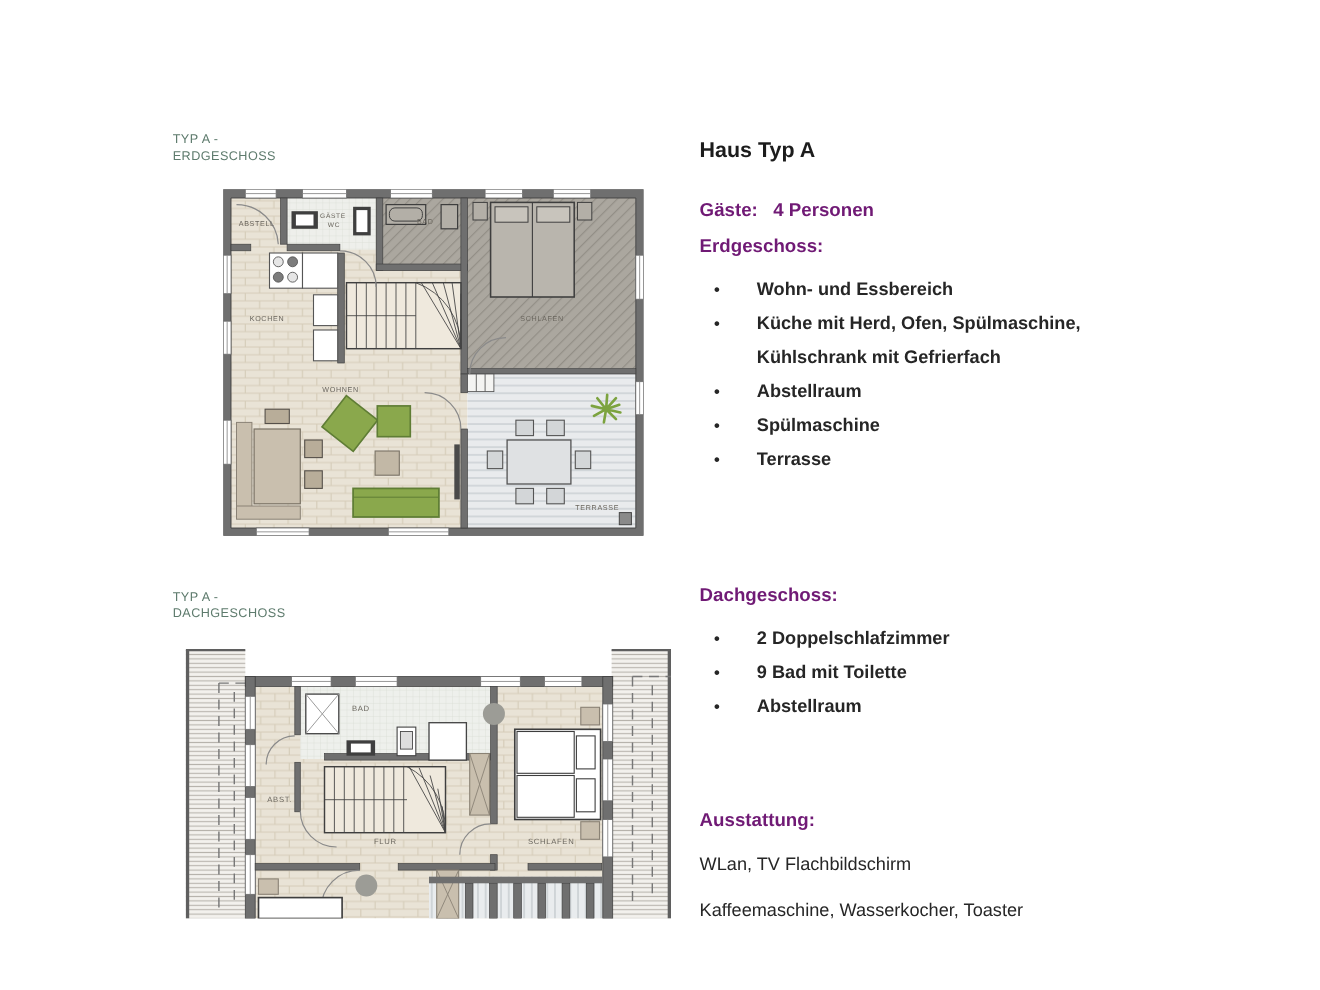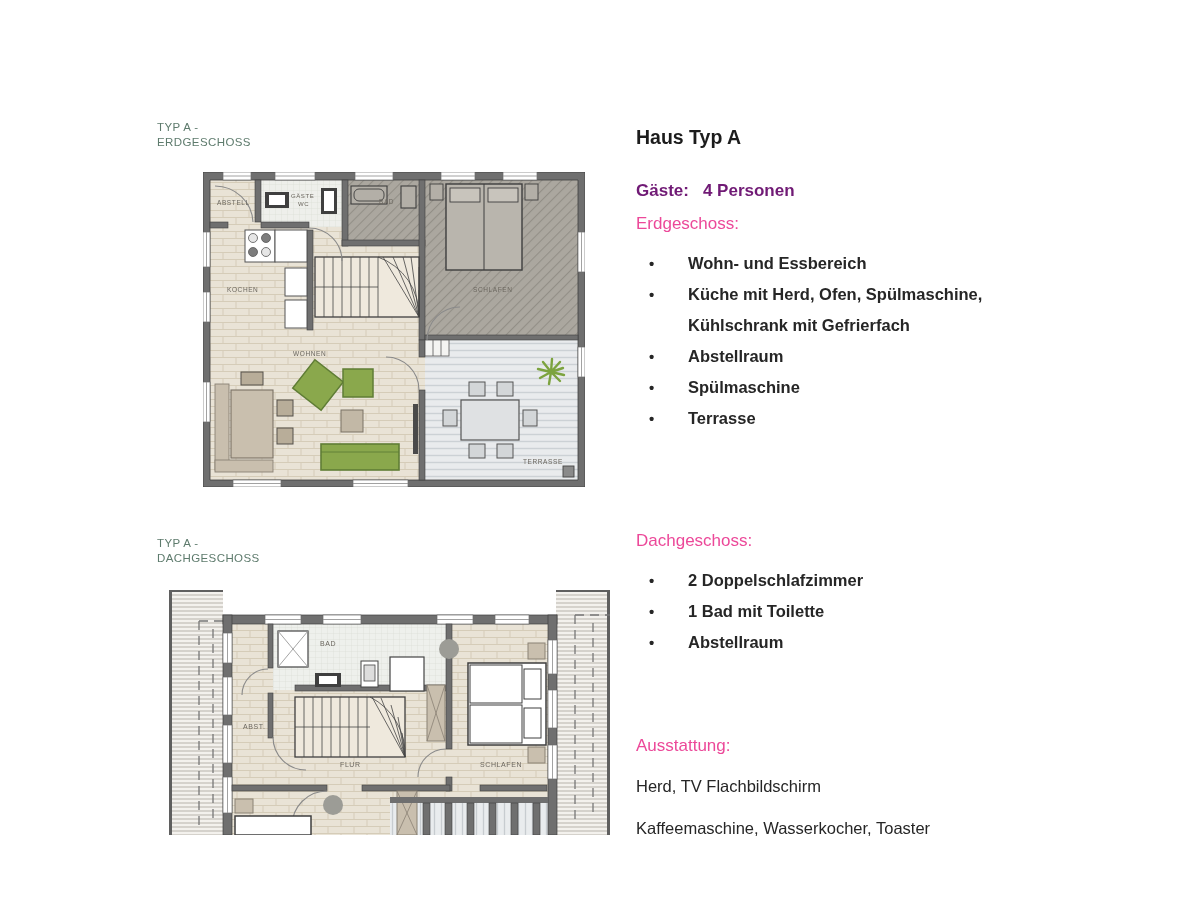--- a/index.html
+++ b/index.html
@@ -6,21 +6,21 @@
   .page{position:relative;width:1136px;height:900px;background:#ffffff;overflow:hidden;
         font-family:"Liberation Sans",sans-serif;}
   
   .caption{position:absolute;color:#5e7b6d;font-size:11.5px;line-height:15px;letter-spacing:.4px;}
   
   .plan{position:absolute;}
   .plan svg{display:block;}
   .plan text{font-family:"Liberation Sans",sans-serif;fill:#6b675f;letter-spacing:.6px;}
   
   .rc-title{position:absolute;left:636px;top:126px;font-size:19.5px;font-weight:bold;color:#1c1c1c;}
-  .rc-head{position:absolute;left:636px;font-size:17px;font-weight:normal;color:#ec4899;}
+  .rc-head{position:absolute;left:636px;font-size:17px;font-weight:bold;color:#701a75;}
   .guests{position:absolute;left:636px;top:181px;font-size:17px;font-weight:bold;color:#701a75;}
   .guests .gv{margin-left:14px;}
   .blist{position:absolute;left:636px;margin:0;padding:0;list-style:none;width:392px;}
   .blist li{position:relative;padding-left:52px;line-height:31px;font-size:16.5px;
             font-weight:600;color:#262626;white-space:pre-line;}
   .blist li::before{content:"\2022";position:absolute;left:13px;top:0;font-size:15px;color:#262626;}
   .eq-line{position:absolute;left:636px;font-size:16.5px;font-weight:500;color:#262626;}
 </style>
 </head>
 <body>
@@ -339,21 +339,21 @@
     <li>Küche mit Herd, Ofen, Spülmaschine,
 Kühlschrank mit Gefrierfach</li>
     <li>Abstellraum</li>
     <li>Spülmaschine</li>
     <li>Terrasse</li>
   </ul>
 
   <div class="rc-head" style="top:531px;">Dachgeschoss:</div>
   <ul class="blist" style="top:565px;">
     <li>2 Doppelschlafzimmer</li>
-    <li>1 Bad mit Toilette</li>
+    <li>9 Bad mit Toilette</li>
     <li>Abstellraum</li>
   </ul>
 
   <div class="rc-head" style="top:736px;">Ausstattung:</div>
-  <div class="eq-line" style="top:777px;">Herd, TV Flachbildschirm</div>
+  <div class="eq-line" style="top:777px;">WLan, TV Flachbildschirm</div>
   <div class="eq-line" style="top:819px;">Kaffeemaschine, Wasserkocher, Toaster</div>
 
 </div>
 
 </body></html>

